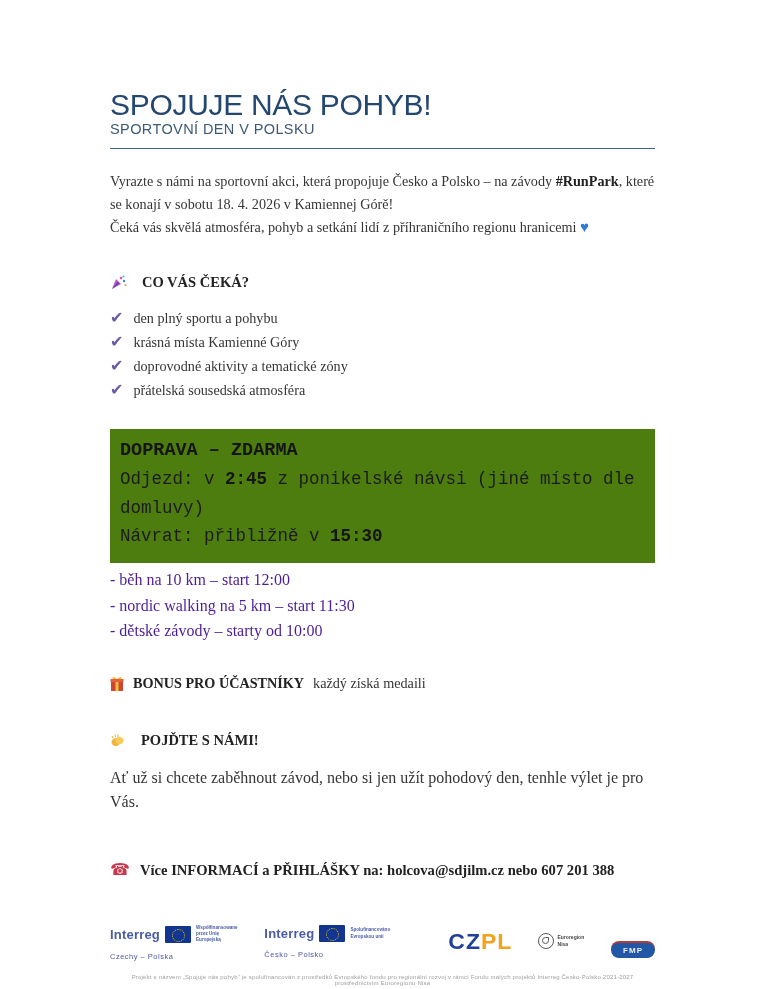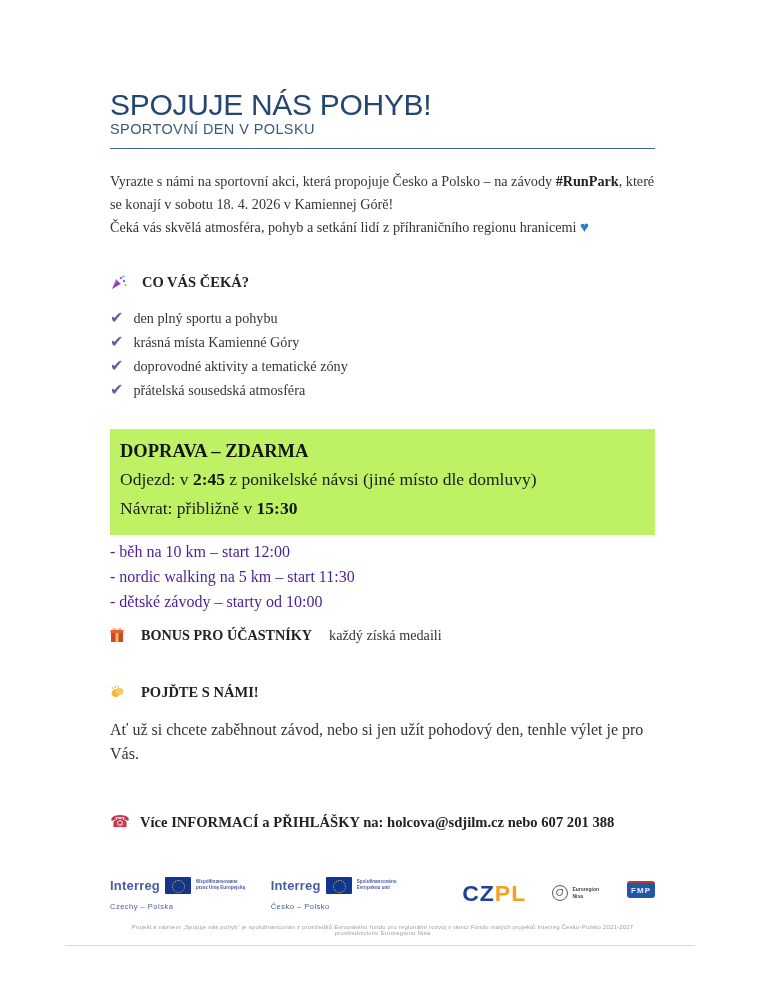--- a/index.html
+++ b/index.html
@@ -22,31 +22,31 @@
   .section-heading{display:flex;align-items:center;gap:15px;margin-top:35px;
                    font-size:14.5px;font-weight:bold;color:#222;}
   .icon-svg{flex:0 0 auto;display:inline-block;}
 
   ul.checklist{list-style:none;margin:15px 0 0 0;padding:0;}
   ul.checklist li{display:flex;align-items:baseline;gap:10px;font-size:14.2px;
                   color:#353535;line-height:24px;}
   .check{color:#6a5b9e;font-size:16px;font-weight:bold;font-family:"DejaVu Sans",sans-serif;}
 
   
-  .transport-box{margin-top:27px;background:#bef264;padding:9px 14px 13px 10px;
-                 color:#1c1c1c;}
+  .transport-box{margin-top:27px;background:#4d7c0f;padding:9px 14px 13px 10px;
+                 color:#1c1c1c;font-family:Liberation Mono, monospace;}
   .transport-box .box-heading{font-size:18.5px;font-weight:bold;line-height:1.45;color:#151515;}
   .transport-box .box-line{font-size:17.5px;line-height:1.62;}
   .transport-box b{color:#151515;}
 
   
   .options-heading{margin-top:40px;font-size:13.8px;font-weight:bold;color:#222;}
   .options-list{font-size:16px;line-height:1.58;color:#4c1d95;margin-top:4px;}
 
-  .bonus-line{display:flex;align-items:flex-start;gap:17px;margin-top:12px;
+  .bonus-line{display:flex;align-items:flex-start;gap:9px;margin-top:32px;
               font-size:14.2px;color:#353535;}
   .bonus-line .strong{font-weight:bold;color:#222;}
 
   .closing{margin-top:17px;font-size:16px;color:#353535;line-height:1.5;}
 
   .contact-line{display:flex;align-items:baseline;gap:10px;margin-top:46px;
                 font-size:14.6px;font-weight:bold;color:#222;}
   .phone{color:#c8374b;font-size:16px;font-family:"DejaVu Sans",sans-serif;transform:scaleX(-1);display:inline-block;}
 
   
@@ -69,23 +69,23 @@
   .czpl .cz{color:#21409a;} .czpl .pl{color:#f5a21b;}
 
   .euroregion{display:flex;align-items:center;gap:4px;margin-top:8px;}
   .euroregion .emblem{width:14px;height:14px;border:1.4px solid #5a5a5a;border-radius:50%;
                       position:relative;}
   .euroregion .emblem::after{content:"";position:absolute;left:3px;top:3px;width:5px;height:5px;
                       border:1.2px solid #5a5a5a;border-radius:50% 0 50% 50%;}
   .euroregion .ertext{font-family:"Liberation Sans","DejaVu Sans",sans-serif;font-size:5px;
                       line-height:1.4;color:#444;font-weight:bold;}
 
-  .fmp{margin-top:4px;background:#2257a5;color:#e8eefc;border-radius:3px;
+  .fmp{margin-top:16px;background:#2257a5;color:#e8eefc;border-radius:8px;
        font-family:"Liberation Sans","DejaVu Sans",sans-serif;font-weight:bold;font-size:8px;
-       padding:3px 4px;letter-spacing:1px;border-top:2px solid #b03c3c;}
+       padding:3px 12px;letter-spacing:1px;border-top:2px solid #b03c3c;}
 
   .disclaimer{margin-top:13px;text-align:center;font-family:"Liberation Sans","DejaVu Sans",sans-serif;
               font-size:6px;color:#a0a0a0;letter-spacing:0.2px;}
   .bottom-rule{border:none;border-top:1px solid #d9d9d9;margin:9px -40px 0 -45px;}
 </style>
 </head>
 <body>
 
 <div class="page">
 

